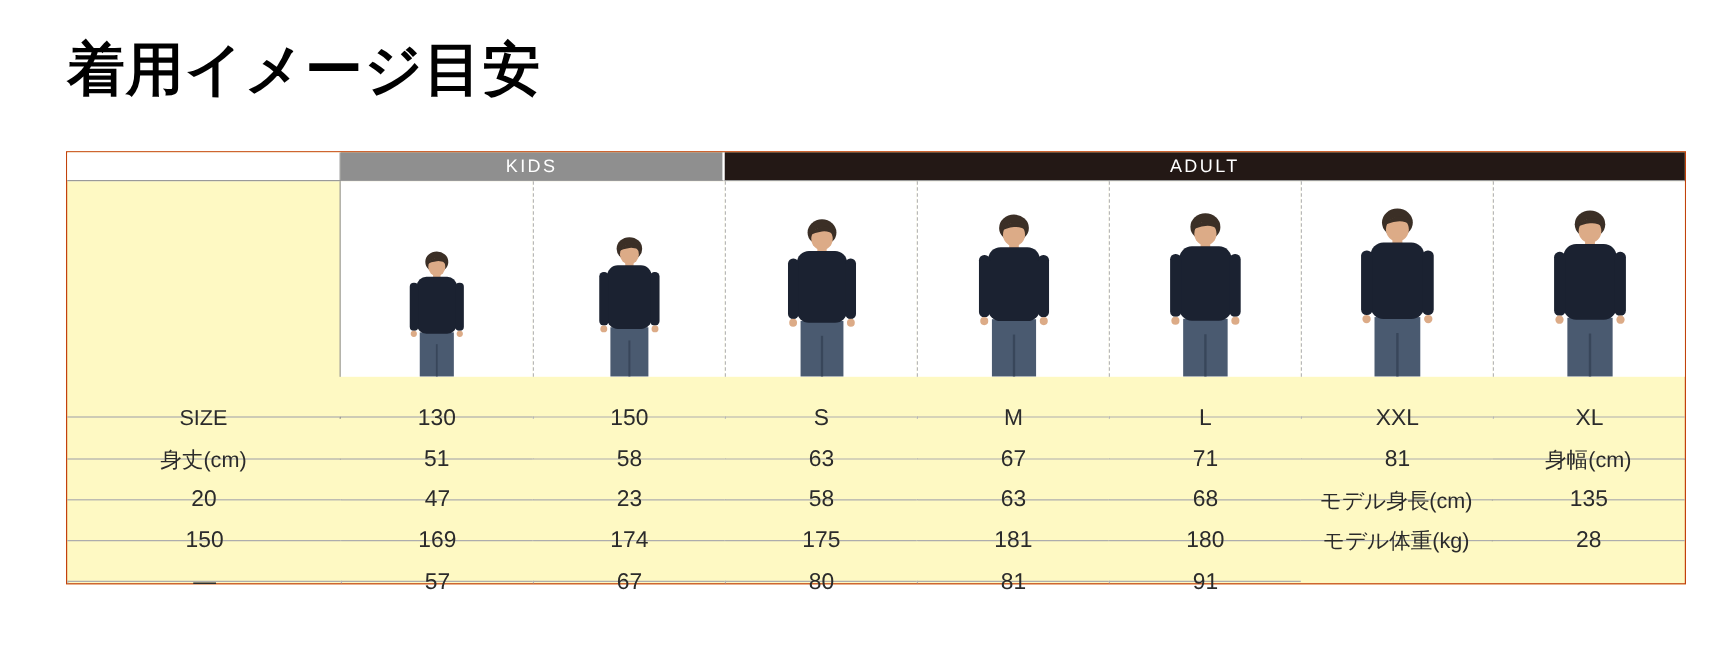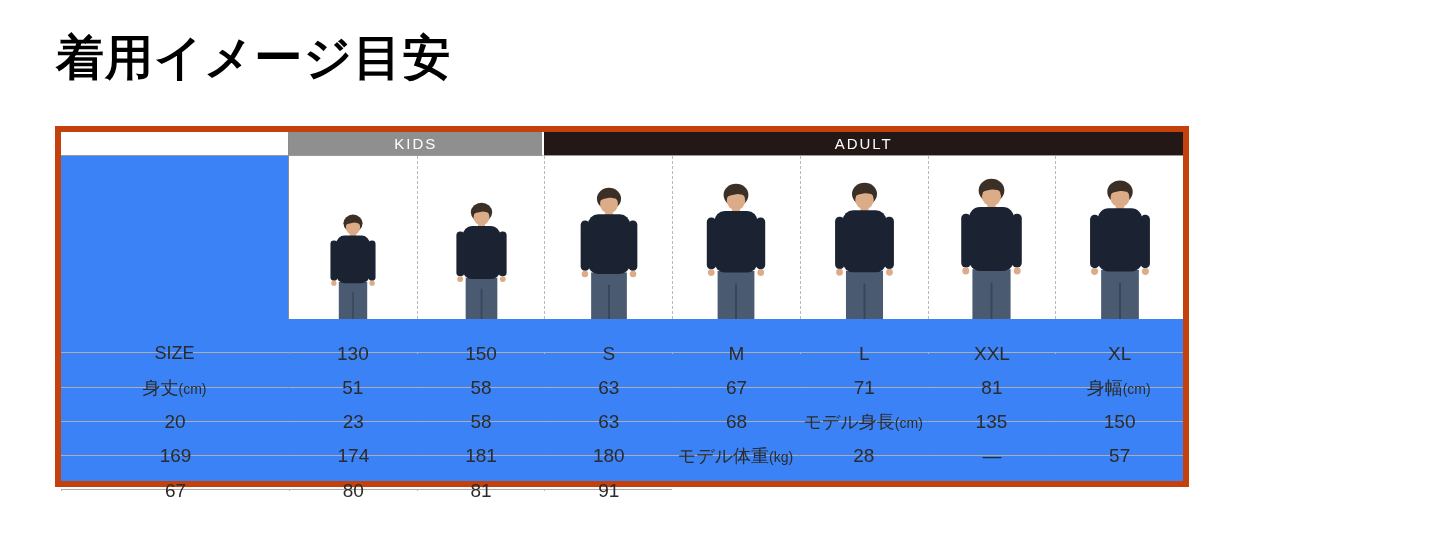--- a/index.html
+++ b/index.html
@@ -6,47 +6,47 @@
   body{
     width:1445px;height:542px;position:relative;background:#ffffff;
     font-family:"Liberation Sans","DejaVu Sans",sans-serif;color:#222;
     overflow:hidden;
   }
   .page-title{
     position:absolute;left:52px;top:22px;margin:4px;
     font-size:48px;font-weight:900;color:#000;letter-spacing:1px;
   }
   .size-table{
-    position:absolute;left:55px;top:126px;width:1134px;height:361px;
+    position:absolute;left:55px;top:126px;width:1350px;height:361px;
     display:grid;
     grid-template-columns:228px repeat(7,1fr);
     grid-template-rows:24px 163px 35px 34px 34px 34px 35px;
-    border:6px solid #c2410c;
+    border:1px solid #c2410c;
     box-sizing:border-box;
-    background:#3b82f6;
+    background:#fef9c3;
   }
   .cell{
     display:flex;align-items:center;justify-content:center;
     box-sizing:border-box;min-width:0;min-height:0;
   }
   .label-col{border-right:1px solid #8c8c8c;}
   .band{
     color:#fff;font-size:15px;letter-spacing:2px;font-weight:400;
     border-bottom:1px solid #9a9a9a;
   }
   .band-kids{border-right:2px solid #ffffff;}
   .corner{border-bottom:1px solid #9a9a9a;background:#fff;}
   .photo-cell{
     align-items:flex-end;overflow:hidden;background:#fff;
   }
   .dashed-left{border-left:1px dashed #b8b8b8;}
   .rule-top{border-top:1px solid #adadad;margin-top:33px;}
   .size-cell,.val-cell{font-size:19px;color:#2b2b2b;text-align:right;}
   .row-label{font-size:18px;color:#2b2b2b;}
-  .row-label .unit{font-size:14px;}
+  .row-label .unit{font-size:18px;}
   .person-svg{display:block;}
 </style>
 </head>
 <body>
 
 <h1 class="page-title">着用イメージ目安</h1>
 
 <div class="size-table" id="sizeTable">
   <div class="cell corner label-col"></div>
   <div class="cell band band-kids" id="bandKids" style="grid-column: span 2; background: rgb(143, 143, 143); color: rgb(255, 255, 255);">KIDS</div>
@@ -203,20 +203,23 @@
     <div class="cell val-cell rule-top dashed-left">
       <span>81</span>
     </div>
     <div class="cell label-col rule-top row-label">
       <span>身幅<span class="unit">(cm)</span></span>
     </div>
     <div class="cell val-cell rule-top">
       <span>20</span>
     </div>
     <div class="cell val-cell rule-top dashed-left">
+      <span>47</span>
+    </div>
+    <div class="cell val-cell rule-top dashed-left">
       <span>23</span>
     </div>
     <div class="cell val-cell rule-top dashed-left">
       <span>58</span>
     </div>
     <div class="cell val-cell rule-top dashed-left">
       <span>63</span>
     </div>
     <div class="cell val-cell rule-top dashed-left">
       <span>68</span>
@@ -230,20 +233,23 @@
     <div class="cell val-cell rule-top dashed-left">
       <span>150</span>
     </div>
     <div class="cell val-cell rule-top dashed-left">
       <span>169</span>
     </div>
     <div class="cell val-cell rule-top dashed-left">
       <span>174</span>
     </div>
     <div class="cell val-cell rule-top dashed-left">
+      <span>175</span>
+    </div>
+    <div class="cell val-cell rule-top dashed-left">
       <span>181</span>
     </div>
     <div class="cell val-cell rule-top dashed-left">
       <span>180</span>
     </div>
     <div class="cell label-col rule-top row-label">
       <span>モデル体重<span class="unit">(kg)</span></span>
     </div>
     <div class="cell val-cell rule-top">
       <span>28</span>

